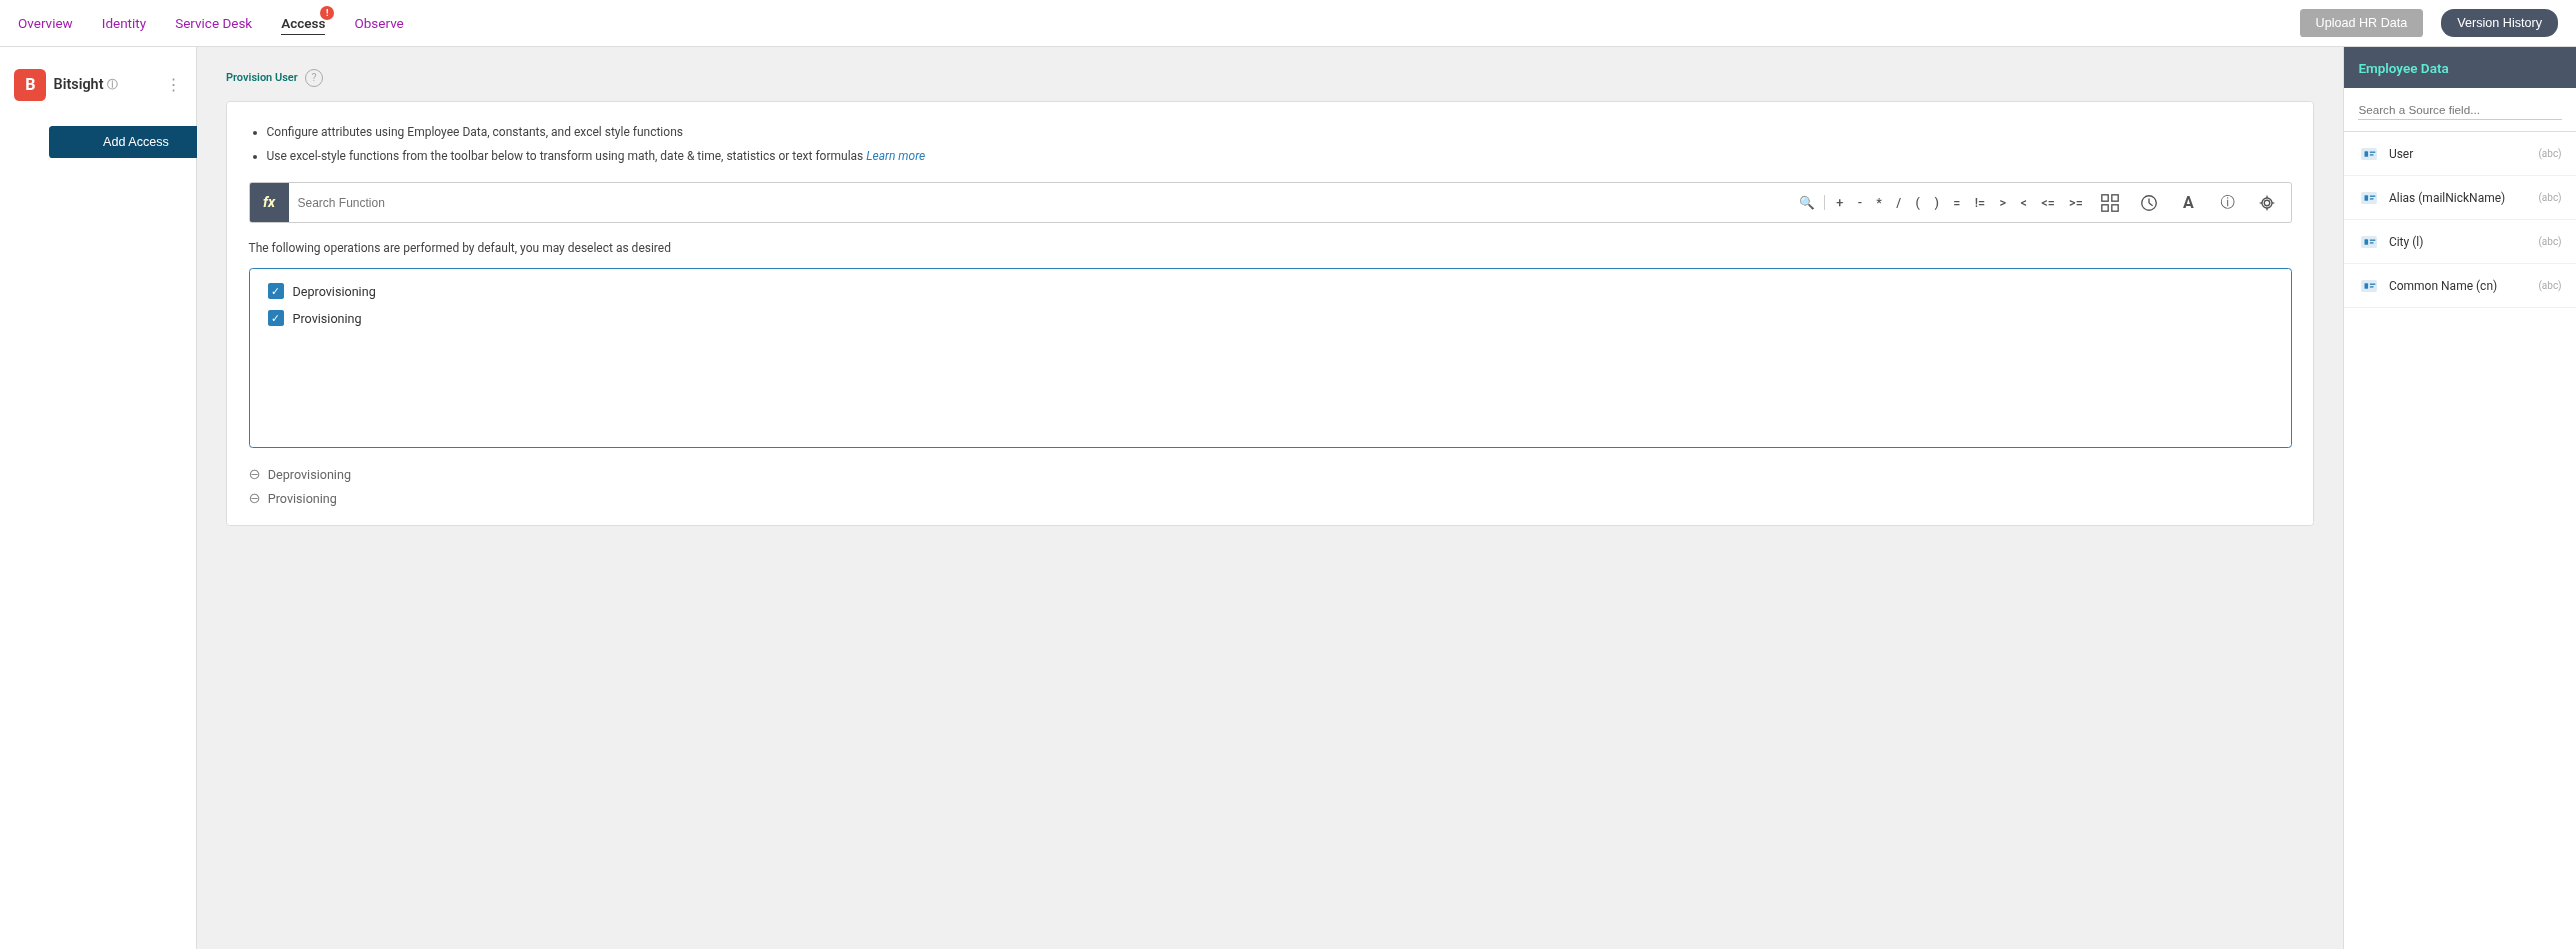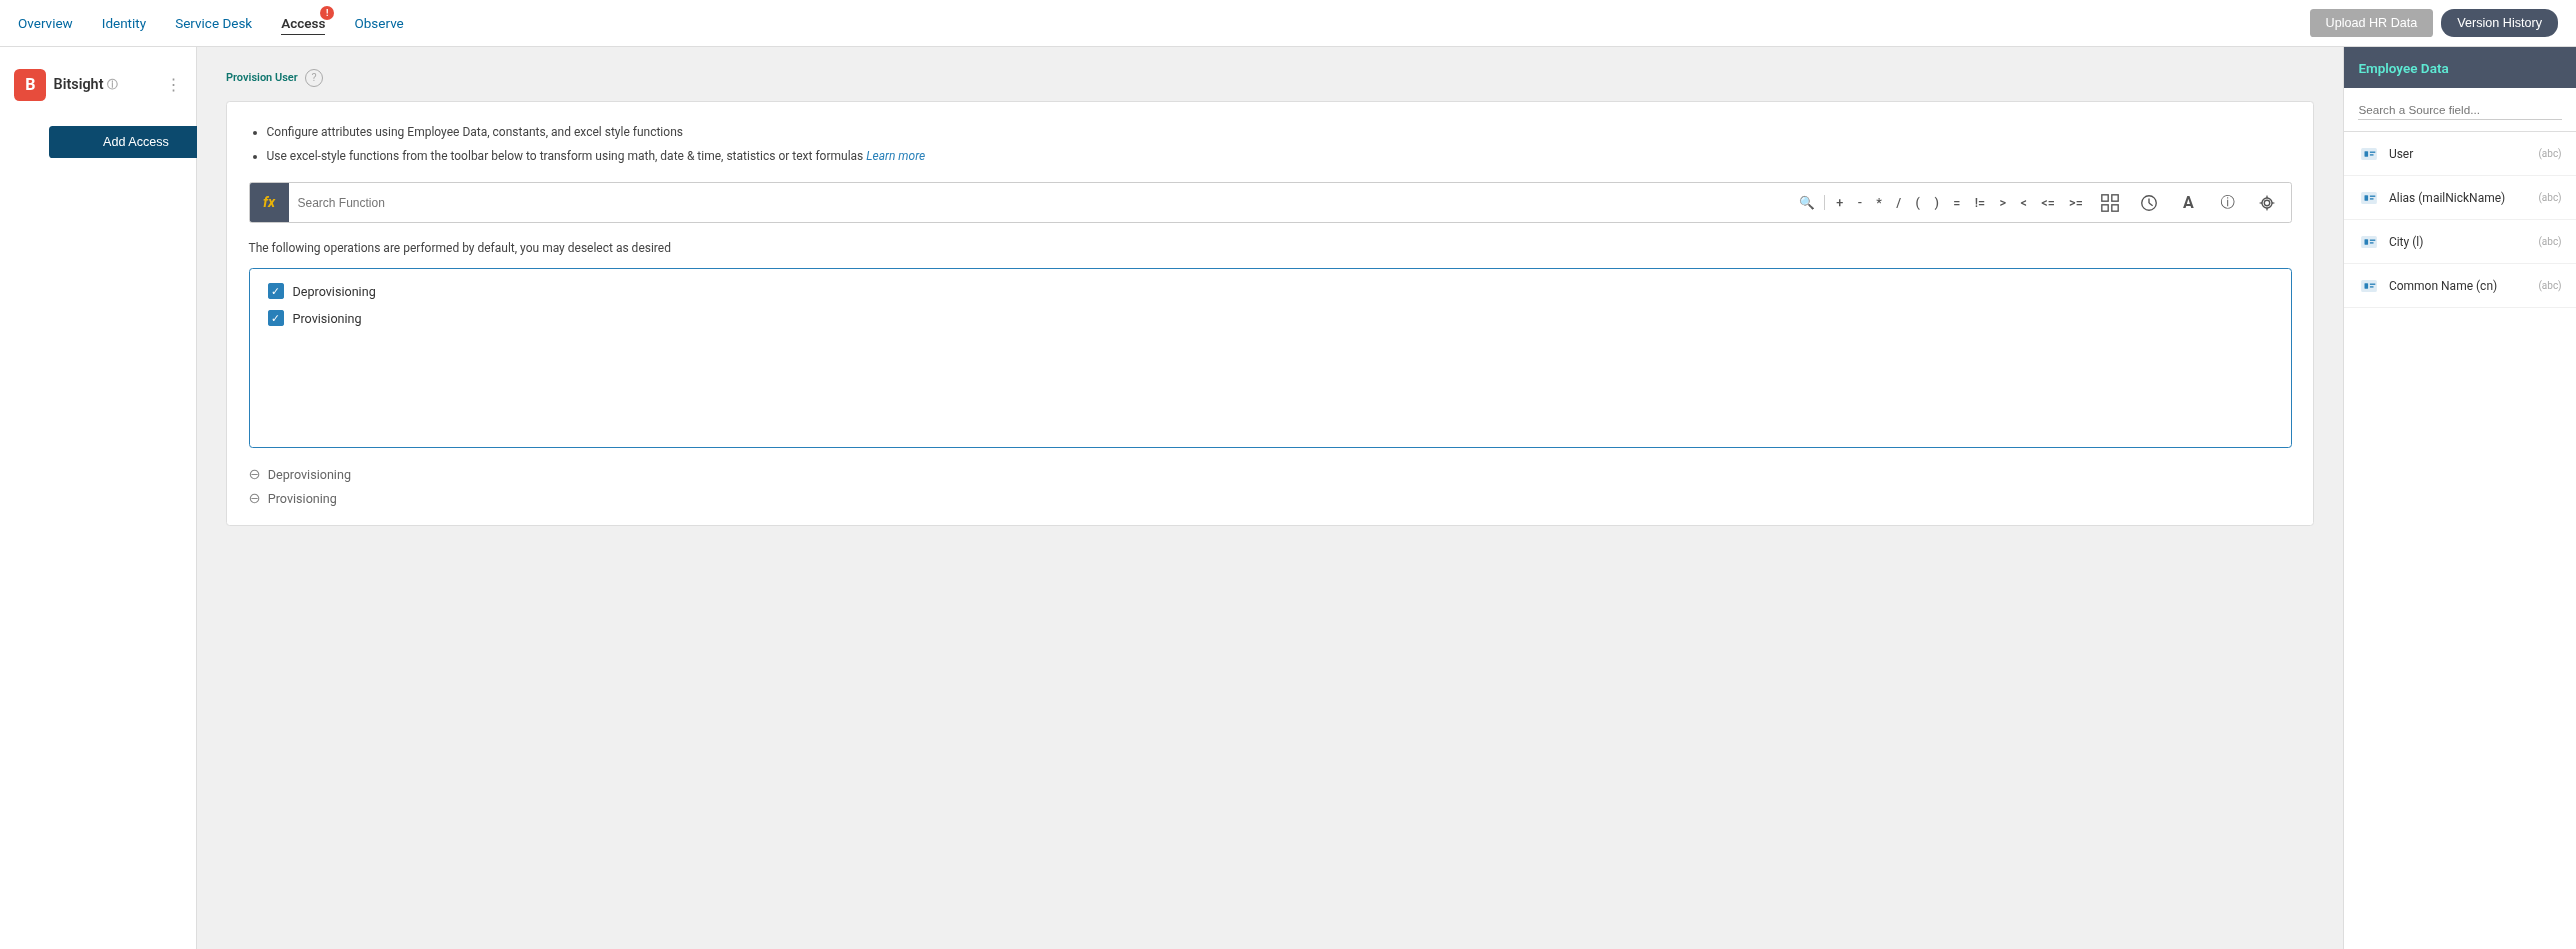--- a/index.html
+++ b/index.html
@@ -6,32 +6,32 @@
     body { font-family: -apple-system, BlinkMacSystemFont, 'Segoe UI', Roboto, sans-serif; background: #f5f5f5; font-size: 12.6px; color: #333; overflow: hidden; }
 
     
     .top-nav {
       display: flex; align-items: center; background: #fff;
       border-bottom: 0.9px solid #ddd; height: 47px; padding: 0 18px;
       position: fixed; top: 0; left: 0; right: 0; z-index: 100;
     }
     .nav-items { display: flex; align-items: center; gap: 29px; flex: 1; }
     .nav-item {
-      font-size: 13.5px; color: #0369a1; cursor: pointer; padding: 3.6px 0;
+      font-size: 13.5px; color: #a21caf; cursor: pointer; padding: 3.6px 0;
       text-decoration: none; white-space: nowrap;
     }
     .nav-item.active { color: #333; font-weight: 600; border-bottom: 1.8px solid #333; }
     .nav-item-access { position: relative; display: flex; align-items: center; gap: 2.7px; }
     .nav-badge {
       width: 14.4px; height: 14.4px; background: #e74c3c; border-radius: 50%;
       display: flex; align-items: center; justify-content: center;
       color: #fff; font-size: 9px; font-weight: bold;
       position: absolute; top: -5.4px; right: -9px;
     }
-    .nav-actions { display: flex; align-items: center; gap: 8px; }
+    .nav-actions { display: flex; align-items: center; gap: 18px; }
     .btn-upload-hr {
       background: #aaa; color: #fff; border: none; padding: 7.2px 16px;
       border-radius: 3.6px; cursor: pointer; font-size: 12.6px; font-weight: 500;
     }
     .btn-version-history {
       background: #4a5568; color: #fff; border: none; padding: 7.2px 16px;
       border-radius: 13px; cursor: pointer; font-size: 12.6px; font-weight: 500;
     }
 
     
@@ -91,21 +91,21 @@
     .info-list ul { list-style: disc; padding-left: 18px; line-height: 2; }
     .info-list li { font-size: 12px; color: #444; }
     .info-list a { color: #2980b9; text-decoration: none; font-style: italic; }
 
     
     .formula-bar {
       display: flex; align-items: center; border: 0.9px solid #ccc;
       border-radius: 2.7px; background: #fff; margin-bottom: 18px; overflow: hidden;
     }
     .formula-icon {
-      background: #4a5568; color: #eab308; width: 39px; height: 39px;
+      background: #4a5568; color: #fef9c3; width: 39px; height: 39px;
       display: flex; align-items: center; justify-content: center;
       font-size: 14.4px; font-style: italic; font-weight: bold; flex-shrink: 0;
     }
     .formula-search-wrapper {
       display: flex; align-items: center; flex: 1; padding: 0 9px; gap: 5.4px;
       border-right: 0.9px solid #ccc;
     }
     .formula-search-input {
       border: none; outline: none; font-size: 12px; color: #999; flex: 1;
     }

